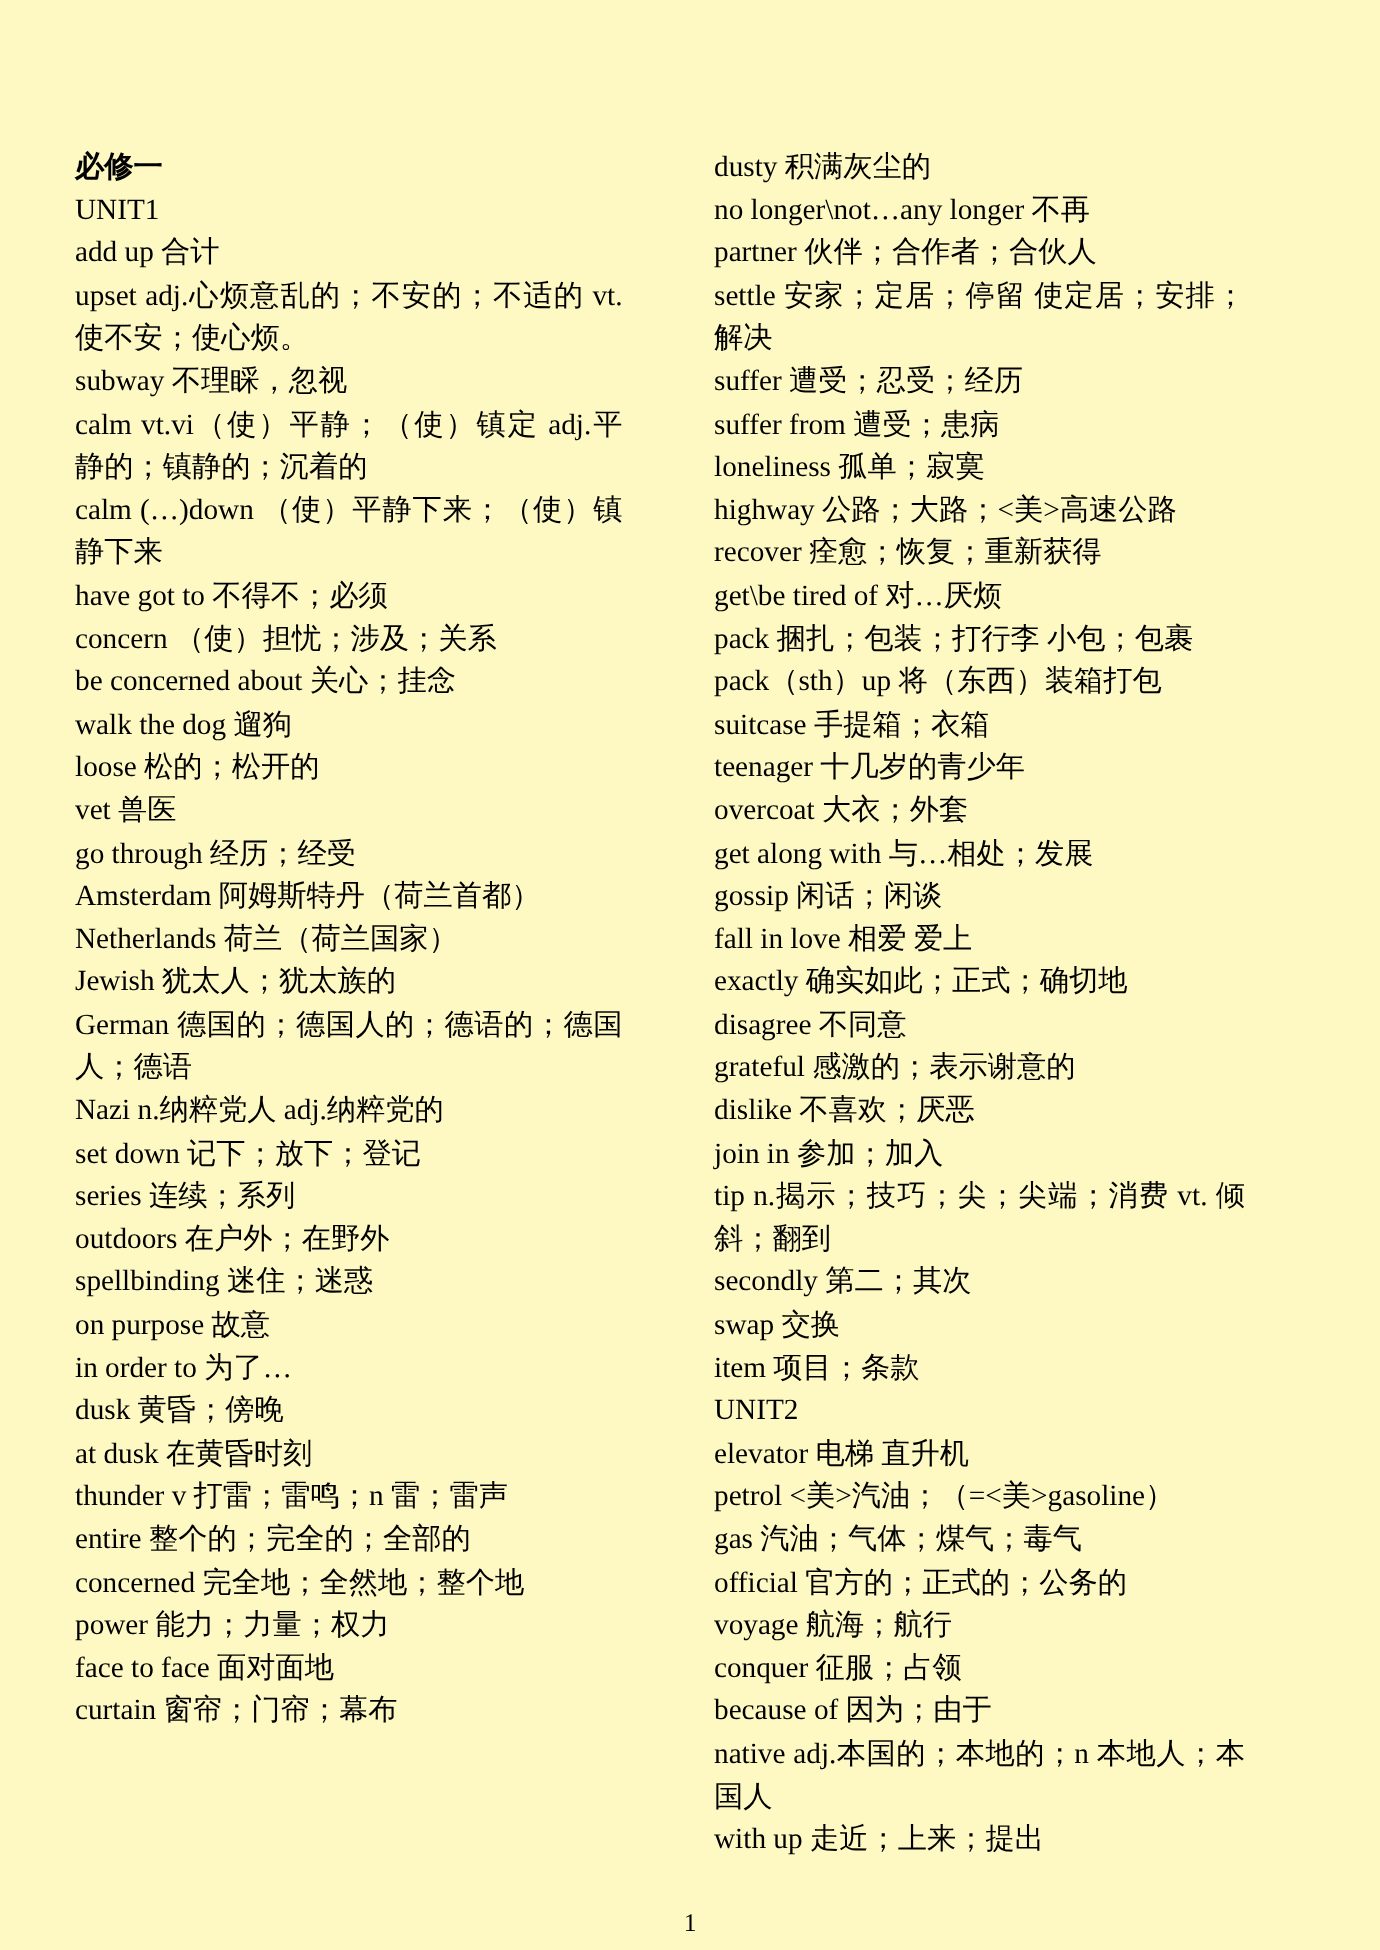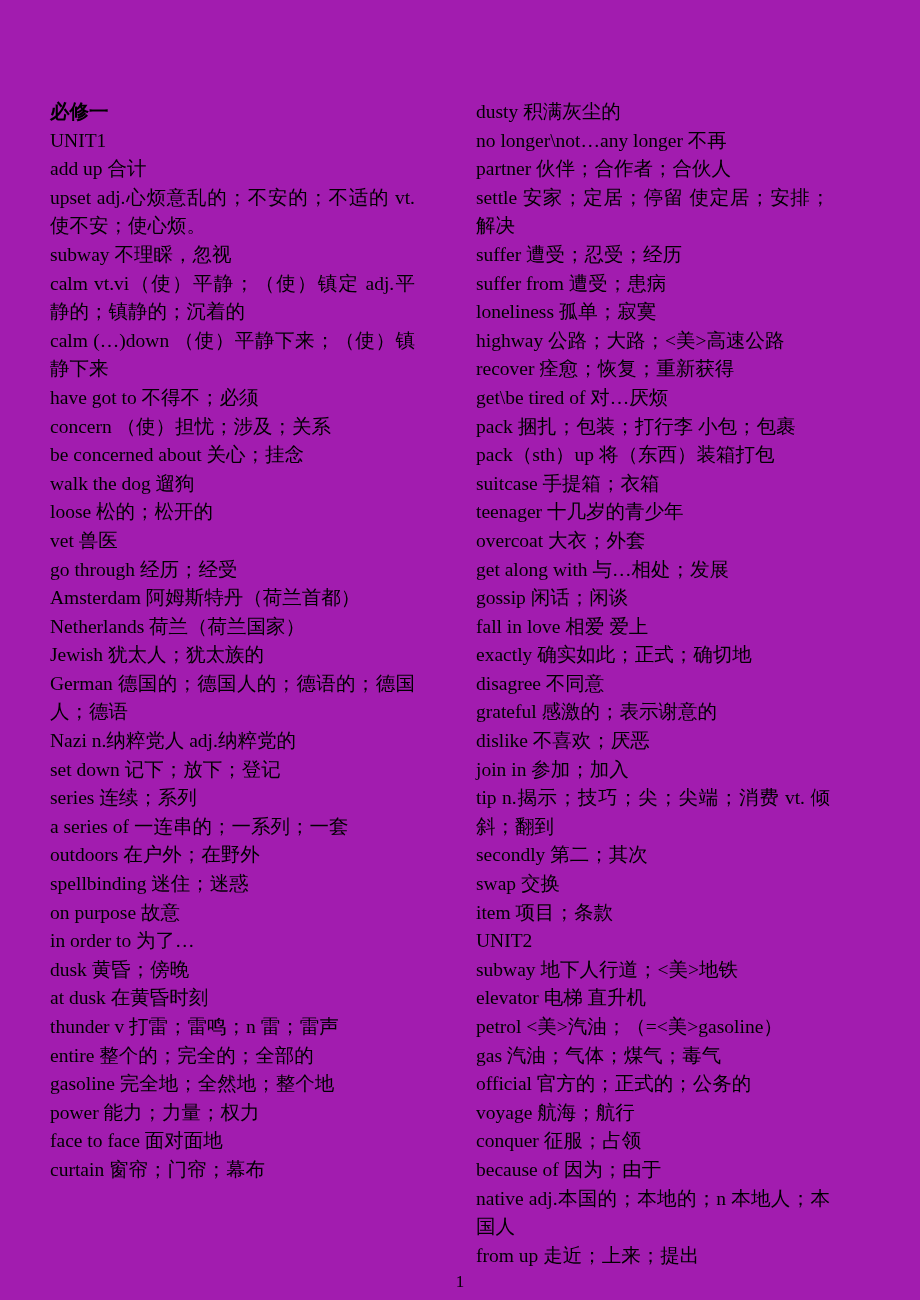--- a/index.html
+++ b/index.html
@@ -4,21 +4,21 @@
 <style>
   html, body {
     margin: 0;
     padding: 0;
     background: #ffffff;
   }
   .page {
     position: relative;
     width: 920px;
     height: 1300px;
-    background: #a21caf;
+    background: #fef9c3;
     overflow: hidden;
     font-family: "Liberation Serif", "DejaVu Serif", serif;
     color: #000000;
   }
   .columns {
     position: absolute;
     left: 0;
     top: 98px;
     width: 920px;
     display: flex;
@@ -81,30 +81,29 @@
         <p class="entry">loose    松的；松开的</p>
         <p class="entry">vet    兽医</p>
         <p class="entry">go through    经历；经受</p>
         <p class="entry">Amsterdam    阿姆斯特丹（荷兰首都）</p>
         <p class="entry">Netherlands   荷兰（荷兰国家）</p>
         <p class="entry">Jewish   犹太人；犹太族的</p>
         <p class="entry">German  德国的；德国人的；德语的；德国人；德语</p>
         <p class="entry">Nazi    n.纳粹党人 adj.纳粹党的</p>
         <p class="entry">set down  记下；放下；登记</p>
         <p class="entry">series    连续；系列</p>
-        <p class="entry">a series of    一连串的；一系列；一套</p>
         <p class="entry">outdoors    在户外；在野外</p>
         <p class="entry">spellbinding     迷住；迷惑</p>
         <p class="entry">on purpose  故意</p>
         <p class="entry">in order to    为了…</p>
         <p class="entry">dusk  黄昏；傍晚</p>
         <p class="entry">at dusk  在黄昏时刻</p>
         <p class="entry">thunder    v 打雷；雷鸣；n 雷；雷声</p>
         <p class="entry">entire    整个的；完全的；全部的</p>
-        <p class="entry">gasoline    完全地；全然地；整个地</p>
+        <p class="entry">concerned    完全地；全然地；整个地</p>
         <p class="entry">power    能力；力量；权力</p>
         <p class="entry">face to face  面对面地</p>
         <p class="entry">curtain  窗帘；门帘；幕布</p>
       </div>
     <div class="col col-right" id="col-right">
         <p class="entry">dusty  积满灰尘的</p>
         <p class="entry">no longer\not…any longer  不再</p>
         <p class="entry">partner    伙伴；合作者；合伙人</p>
         <p class="entry">settle    安家；定居；停留 使定居；安排；解决</p>
         <p class="entry">suffer    遭受；忍受；经历</p>
@@ -124,28 +123,27 @@
         <p class="entry">exactly  确实如此；正式；确切地</p>
         <p class="entry">disagree  不同意</p>
         <p class="entry">grateful  感激的；表示谢意的</p>
         <p class="entry">dislike  不喜欢；厌恶</p>
         <p class="entry">join in  参加；加入</p>
         <p class="entry">tip      n.揭示；技巧；尖；尖端；消费    vt. 倾斜；翻到</p>
         <p class="entry">secondly  第二；其次</p>
         <p class="entry">swap    交换</p>
         <p class="entry">item  项目；条款</p>
         <p class="entry">UNIT2</p>
-        <p class="entry">subway  地下人行道；&lt;美&gt;地铁</p>
         <p class="entry">elevator  电梯  直升机</p>
         <p class="entry">petrol    &lt;美&gt;汽油；（=&lt;美&gt;gasoline）</p>
         <p class="entry">gas    汽油；气体；煤气；毒气</p>
         <p class="entry">official    官方的；正式的；公务的</p>
         <p class="entry">voyage    航海；航行</p>
         <p class="entry">conquer    征服；占领</p>
         <p class="entry">because of   因为；由于</p>
         <p class="entry">native     adj.本国的；本地的；n 本地人；本国人</p>
-        <p class="entry">from up  走近；上来；提出</p>
+        <p class="entry">with up  走近；上来；提出</p>
       </div>
   </div>
 
   <div class="pagenum">1</div>
 
 </div>
 
 </body></html>

